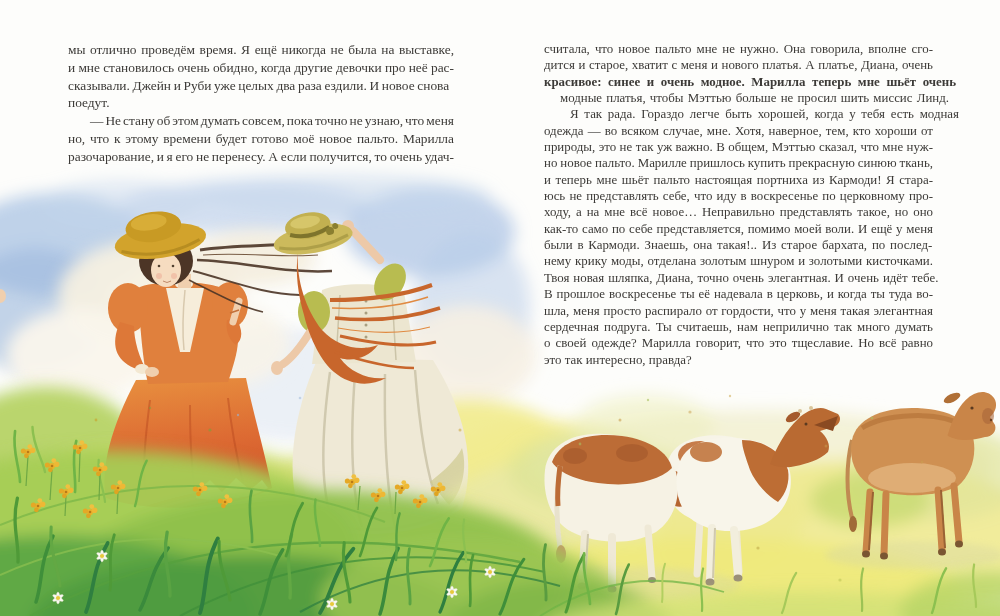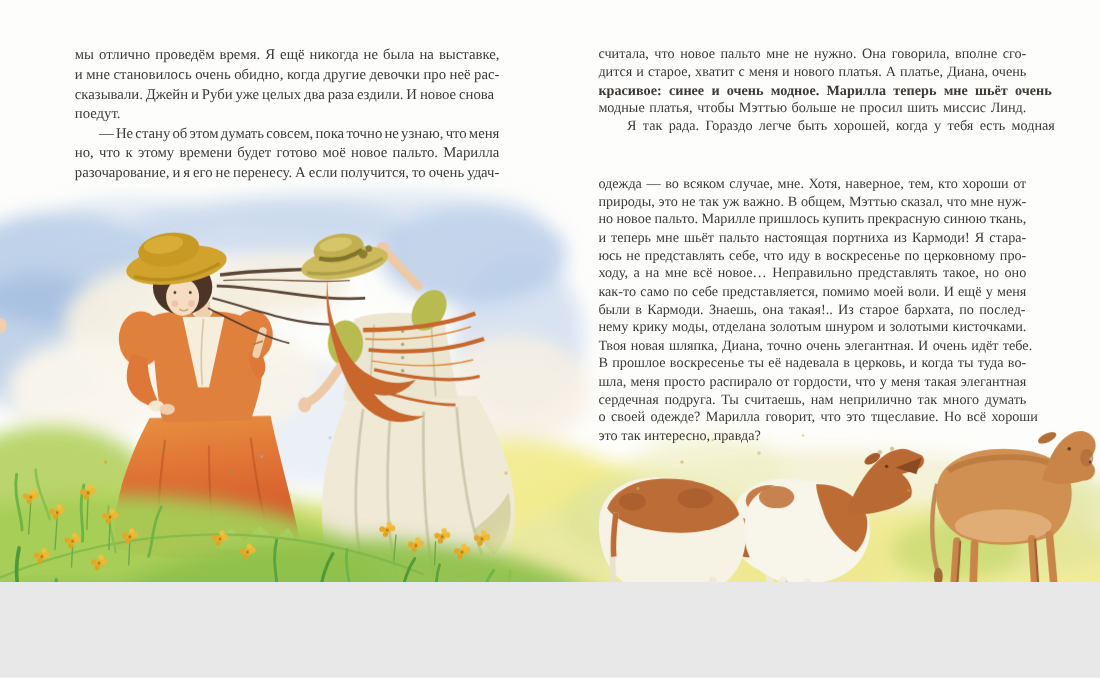--- a/index.html
+++ b/index.html
@@ -1,17 +1,17 @@
 <!DOCTYPE html>
 <html><head>
 <meta charset="utf-8">
 <title>book spread</title>
 <style>
   html,body{margin:0;padding:0;background:#e8e8e8}
-  .spread{position:relative;width:1000px;height:529px;background:#fdfdfb;overflow:hidden;
+  .spread{position:relative;width:1000px;height:616px;background:#fdfdfb;overflow:hidden;
           font-family:"Liberation Serif", serif;}
   .art{position:absolute;inset:0}
   .art svg{display:block}
   .page-text{position:absolute;color:#3c3a37}
   .pt-left{left:68px;top:41px;width:386px;font-size:13.4px;line-height:17.75px}
   .pt-right{left:544px;top:41px;width:389px;font-size:12.9px;line-height:16.35px}
   .line{white-space:nowrap;text-align:left}
   .line.indent{text-indent:22px}
   .blade{fill:none;stroke-linecap:round;stroke-width:2.2}
 </style>
@@ -378,32 +378,32 @@
       <div class="line" style="word-spacing: -0.700284px;"><span>сказывали. Джейн и Руби уже целых два раза ездили. И новое снова</span></div>
       <div class="line para-end"><span>поедут.</span></div>
       <div class="line indent" style="word-spacing: -1.32943px;"><span>— Не стану об этом думать совсем, пока точно не узнаю, что меня</span></div>
       <div class="line" style="word-spacing: 1.49687px;"><span>но, что к этому времени будет готово моё новое пальто. Марилла</span></div>
       <div class="line" style="word-spacing: -0.619318px;"><span>разочарование, и я его не перенесу. А если получится, то очень удач-</span></div>
     </div>
   <div class="page-text pt-right">
       <div class="line" style="word-spacing: 1.81094px;"><span>считала, что новое пальто мне не нужно. Она говорила, вполне сго-</span></div>
       <div class="line" style="word-spacing: 0.386719px;"><span>дится и старое, хватит с меня и нового платья. А платье, Диана, очень</span></div>
       <div class="line" style="word-spacing: 3.37847px; font-weight: bold;"><span>красивое: синее и очень модное. Марилла теперь мне шьёт очень</span></div>
-      <div class="line" style="word-spacing: 0.977431px;"><span>модные платья, чтобы Мэттью больше не просил шить миссис Линд.</span></div>
+      <div class="line" style="word-spacing: 0.977431px; margin-left: 16px;"><span>модные платья, чтобы Мэттью больше не просил шить миссис Линд.</span></div>
       <div class="line" style="word-spacing: 2.51847px; margin-left: 26px;"><span>Я так рада. Гораздо легче быть хорошей, когда у тебя есть модная</span></div>
-      <div class="line" style="word-spacing: 0.900568px; margin-top: 36px;"><span>одежда — во всяком случае, мне. Хотя, наверное, тем, кто хороши от</span></div>
+      <div class="line" style="word-spacing: 0.900568px;"><span>одежда — во всяком случае, мне. Хотя, наверное, тем, кто хороши от</span></div>
       <div class="line" style="word-spacing: 0.246094px;"><span>природы, это не так уж важно. В общем, Мэттью сказал, что мне нуж-</span></div>
       <div class="line" style="word-spacing: -0.224609px;"><span>но новое пальто. Марилле пришлось купить прекрасную синюю ткань,</span></div>
       <div class="line" style="word-spacing: 1.39531px;"><span>и теперь мне шьёт пальто настоящая портниха из Кармоди! Я стара-</span></div>
       <div class="line" style="word-spacing: 0.945312px;"><span>юсь не представлять себе, что иду в воскресенье по церковному про-</span></div>
       <div class="line" style="word-spacing: 1.76562px;"><span>ходу, а на мне всё новое… Неправильно представлять такое, но оно</span></div>
       <div class="line" style="word-spacing: 0.535511px;"><span>как-то само по себе представляется, помимо моей воли. И ещё у меня</span></div>
       <div class="line" style="word-spacing: 1.62187px;"><span>были в Кармоди. Знаешь, она такая!.. Из старое бархата, по послед-</span></div>
       <div class="line" style="word-spacing: 0.576172px;"><span>нему крику моды, отделана золотым шнуром и золотыми кисточками.</span></div>
       <div class="line" style="word-spacing: 0.723437px;"><span>Твоя новая шляпка, Диана, точно очень элегантная. И очень идёт тебе.</span></div>
       <div class="line" style="word-spacing: 0.723958px;"><span>В прошлое воскресенье ты её надевала в церковь, и когда ты туда во-</span></div>
       <div class="line" style="word-spacing: 0.545312px;"><span>шла, меня просто распирало от гордости, что у меня такая элегантная</span></div>
       <div class="line" style="word-spacing: 1.94727px;"><span>сердечная подруга. Ты считаешь, нам неприлично так много думать</span></div>
-      <div class="line" style="word-spacing: 1.7875px;"><span>о своей одежде? Марилла говорит, что это тщеславие. Но всё хороши</span></div>
+      <div class="line" style="word-spacing: 1.7875px;"><span>о своей одежде? Марилла говорит, что это тщеславие. Но всё равно</span></div>
       <div class="line para-end"><span>это так интересно, правда?</span></div>
     </div>
 
 </div>
 
 </body></html>

